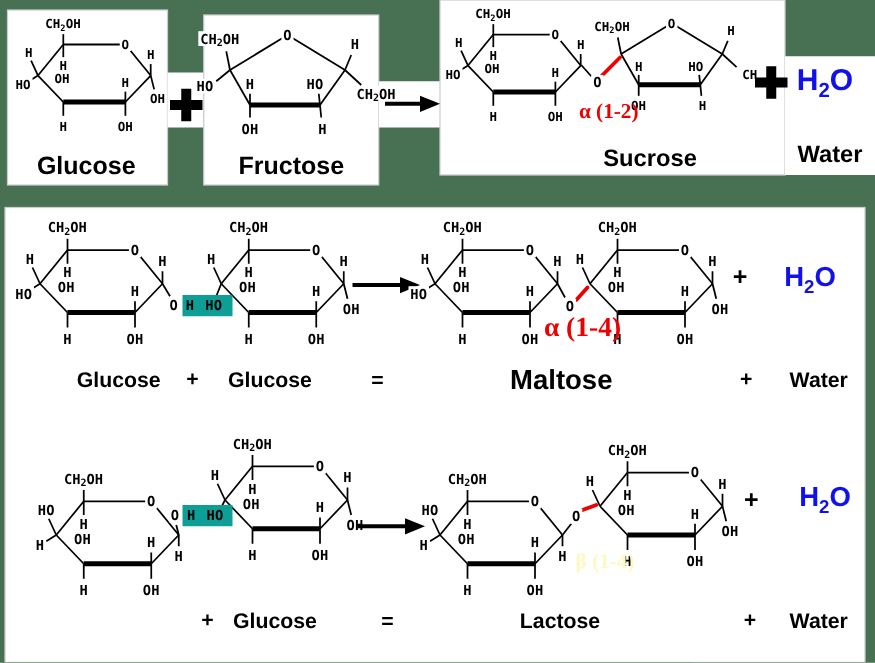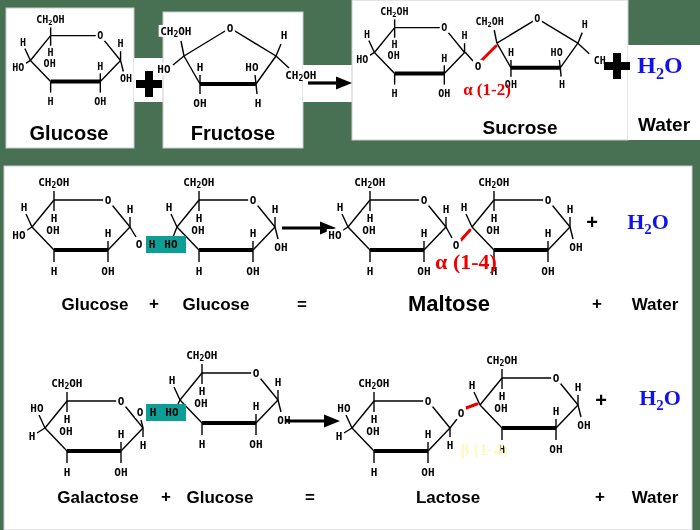--- a/index.html
+++ b/index.html
@@ -2,21 +2,21 @@
 <html><head>
 <meta charset="utf-8">
 <style>
   *{margin:0;padding:0;box-sizing:border-box}
   html,body{width:700px;height:530px;overflow:hidden;background:#487052}
   #stage{position:relative;width:554px;height:530px;background:#487052;
          font-family:"DejaVu Sans Mono",monospace}
   #scene{position:absolute;left:0;top:0}
   .lbl{position:absolute;transform:translate(-50%,-50%);font-family:Liberation Sans, sans-serif;
        font-weight:bold;color:#000000;white-space:nowrap;line-height:1;letter-spacing:0}
-  .blue{color:#1111ee;font-family:Liberation Serif, serif}
+  .blue{color:#1111ee;font-family:Liberation Sans, sans-serif}
   .red{color:#ee0000;font-family:Liberation Serif, serif}
   .lbl sub{font-size:68%;line-height:0}
 </style>
 </head>
 <body>
 
 <div id="stage" style="background: rgb(72, 112, 82);">
   <svg id="scene" width="700" height="530" viewBox="0 0 700 530">
       <g>
         <rect x="6" y="8" width="128" height="140" fill="#ffffff" stroke="#cccccc" stroke-width="1"></rect>
@@ -522,21 +522,20 @@
   <div class="lbl" style="left:154px;top:303px;font-size:17px">+</div>
   <div class="lbl" style="left:216px;top:304px;font-size:17px">Glucose</div>
   <div class="lbl" style="left:302px;top:304px;font-size:17px">=</div>
   <div class="lbl" style="left:449px;top:304px;font-size:22px">Maltose</div>
   <div class="lbl" style="left:597px;top:303px;font-size:17px">+</div>
   <div class="lbl" style="left:655px;top:304px;font-size:17px">Water</div>
   <div class="lbl blue" style="left: 648px; top: 222px; font-size: 22px; color: rgb(17, 17, 238);">H<sub>2</sub>O</div>
   <div class="lbl" style="left:592px;top:222px;font-size:20px">+</div>
   <div class="lbl red" style="left: 466px; top: 262px; font-size: 22px; color: rgb(238, 0, 0);">α (1-4)</div>
 
-  <div class="lbl" style="left:98px;top:497px;font-size:17px">Galactose</div>
   <div class="lbl" style="left:166px;top:496px;font-size:17px">+</div>
   <div class="lbl" style="left:220px;top:497px;font-size:17px">Glucose</div>
   <div class="lbl" style="left:310px;top:497px;font-size:17px">=</div>
   <div class="lbl" style="left:448px;top:497px;font-size:17px">Lactose</div>
   <div class="lbl" style="left:600px;top:496px;font-size:17px">+</div>
   <div class="lbl" style="left:655px;top:497px;font-size:17px">Water</div>
   <div class="lbl blue" style="left: 660px; top: 398px; font-size: 22px; color: rgb(17, 17, 238);">H<sub>2</sub>O</div>
   <div class="lbl" style="left:601px;top:400px;font-size:20px">+</div>
   <div class="lbl red" style="left: 484px; top: 449px; font-size: 17px; color: #fef9c3;">β (1-4)</div>
 </div>

